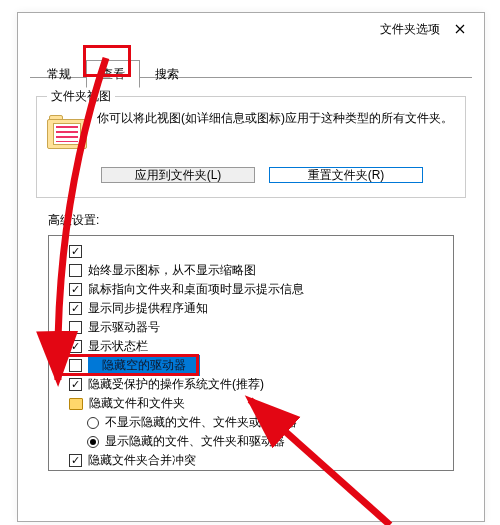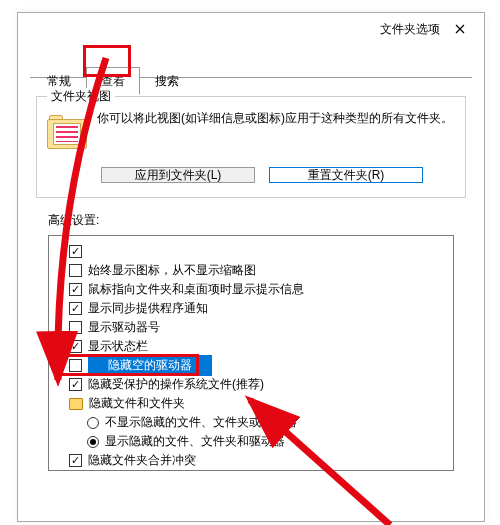--- a/index.html
+++ b/index.html
@@ -3,21 +3,21 @@
 <meta charset="utf-8">
 <style>
 *{box-sizing:border-box;margin:0;padding:0;font-family:"Microsoft YaHei",SimSun,sans-serif;font-size:12px;color:#000}
 body{width:500px;height:525px;background:#fff;position:relative;overflow:hidden}
 .dialog{position:absolute;left:17px;top:12px;width:468px;height:510px;background:#fff;border:1px solid #aaa;box-shadow:0 0 8px rgba(0,0,0,.06)}
 .titlebar{height:32px;display:flex;align-items:center;justify-content:flex-end;padding:0 4px 0 12px}
 .title-text{font-size:12px}
 .close-btn{width:40px;height:28px;display:flex;align-items:center;justify-content:center;cursor:pointer}
 .close-btn svg{width:10px;height:10px}
 .tabstrip{display:flex;height:28px;margin:4px 0 0 14px;position:relative}
-.tab{padding:5px 14px 16px;height:28px;border:1px solid transparent;cursor:pointer;position:relative;top:18px}
+.tab{padding:5px 14px 16px;height:28px;border:1px solid transparent;cursor:pointer;position:relative;top:11px}
 .tab.active{border:1px solid #999;border-bottom:1px solid #fff;background:#fff}
 .tab-hl{position:absolute;border:3px solid #e30613;pointer-events:none}
 .content{border-top:1px solid #999;margin:0 12px;padding-top:10px}
 .group{border:1px solid #ccc;margin:8px 6px 14px;padding:12px 10px 14px;position:relative}
 .group-legend{position:absolute;top:-9px;left:10px;background:#fff;padding:0 4px}
 .folder-preview{display:flex;gap:10px;align-items:flex-start}
 .folder-ico{width:40px;height:40px;flex:none;margin-top:4px;position:relative}
 .folder-ico .back{position:absolute;left:0;top:6px;width:40px;height:30px;background:#ffe29a;border:1px solid #caa64f;border-radius:2px}
 .folder-ico .tab{position:absolute;left:2px;top:2px;width:14px;height:8px;background:#ffe29a;border:1px solid #caa64f;border-radius:2px;padding:0}
 .folder-ico .sheet{position:absolute;left:6px;top:10px;width:28px;height:22px;background:#fff;border:1px solid #caa64f}
@@ -28,21 +28,21 @@
 .btn.primary{border:1px solid #0078d7;background:#fff}
 .adv-label{margin:4px 18px 6px}
 .tree{border:1px solid #7a7a7a;margin:0 18px;height:236px;overflow:auto;padding:6px 4px 6px 4px;position:relative}
 .row{display:flex;align-items:center;height:19px;line-height:19px;white-space:nowrap;cursor:default}
 .ind1{padding-left:16px}.ind2{padding-left:34px}
 .chk{width:13px;height:13px;border:1px solid #333;margin-right:6px;flex:none;display:inline-flex;align-items:center;justify-content:center;font-size:10px;line-height:1}
 .chk.checked::after{content:"✓";color:#000;font-size:11px}
 .radio{width:12px;height:12px;border:1px solid #333;border-radius:50%;margin-right:6px;flex:none;position:relative}
 .radio.checked::after{content:"";position:absolute;left:2px;top:2px;width:6px;height:6px;background:#000;border-radius:50%}
 .folder-small{width:14px;height:12px;background:#ffd76b;border:1px solid #b8860b;margin-right:6px;flex:none;border-radius:1px}
-.sel-text{background:#0078d7;color:#ffffff;padding:1px 20px}
+.sel-text{background:#0078d7;color:#0f172a;padding:1px 14px}
 .row-hl{position:absolute;border:3px solid #e30613;pointer-events:none}
 
 .arrow-svg{position:absolute;left:0;top:0;width:500px;height:525px;pointer-events:none}
 </style>
 </head>
 <body>
 
 <div class="dialog">
   <div class="titlebar">
     <div class="title-text">文件夹选项</div>

